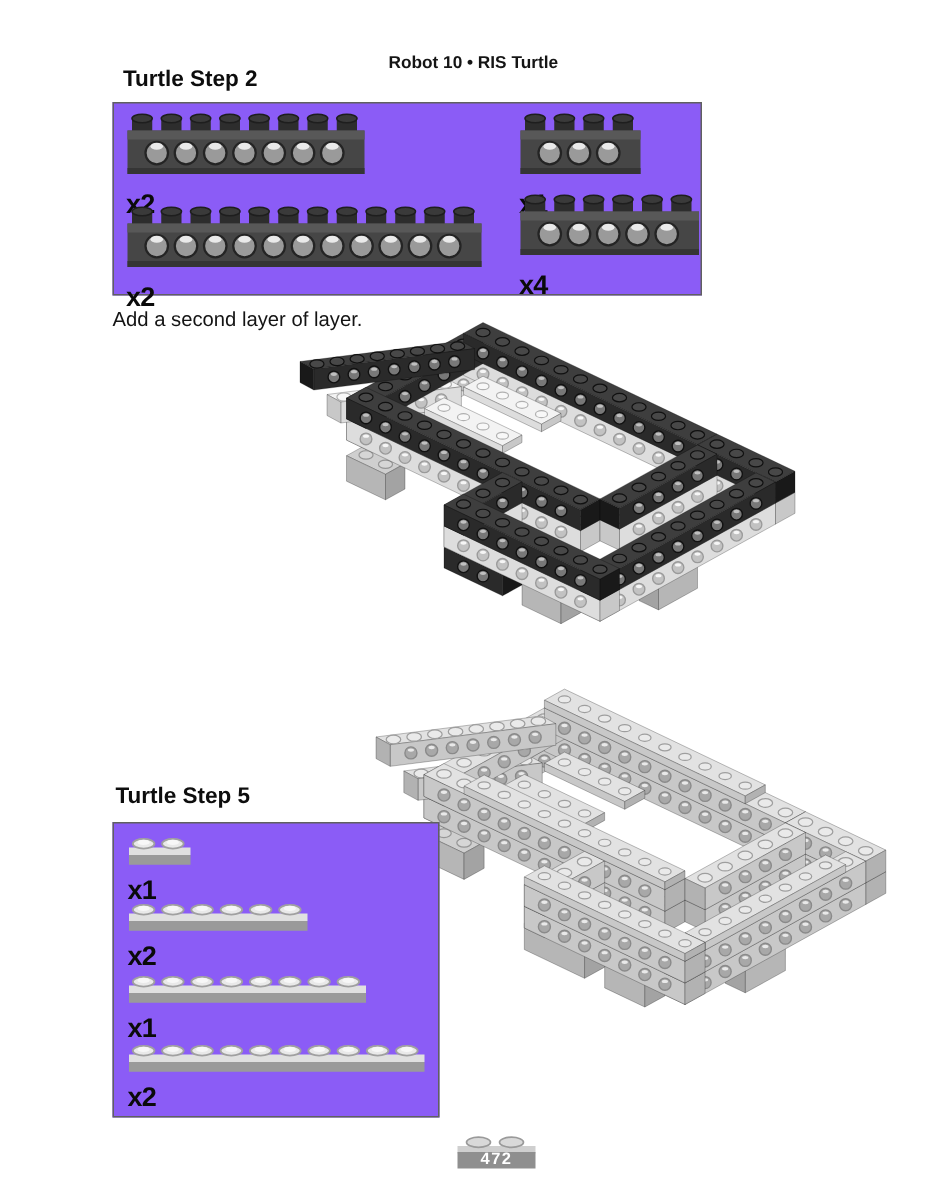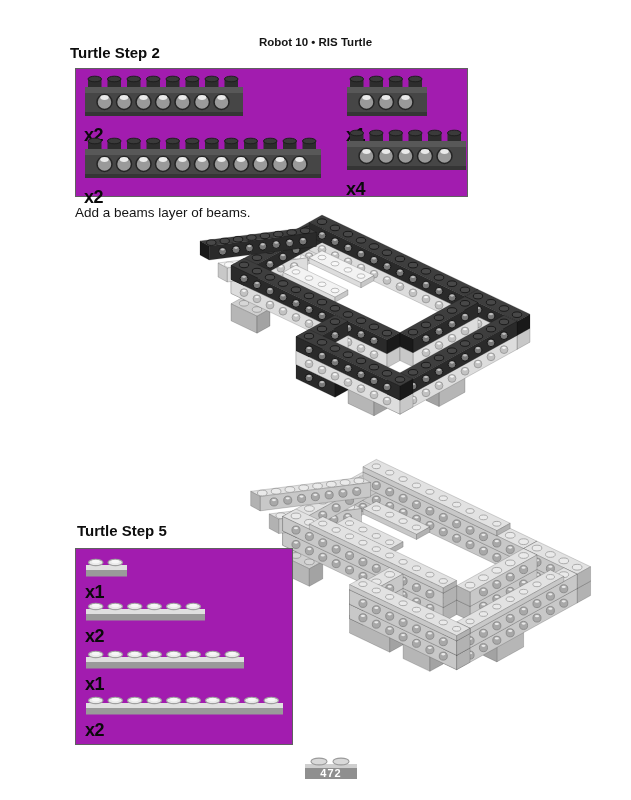--- a/index.html
+++ b/index.html
@@ -1,23 +1,23 @@
 <!DOCTYPE html>
 <html><head>
 <meta charset="utf-8">
 <style>
   html,body{margin:0;padding:0;background:#fff;}
   .page{position:relative;width:631px;height:800px;background:#ffffff;overflow:hidden;
         font-family:"Liberation Sans",sans-serif;color:#111;}
   .header{position:absolute;left:0;top:16px;width:100%;text-align:center;
           font-size:11.5px;font-weight:bold;color:#151515;margin-top:20px;}
   .step-title{position:absolute;font-size:15px;font-weight:bold;color:#0d0d0d;margin:0;}
-  #step2-title{left:70px;top:44px;}
+  #step2-title{left:82px;top:44px;}
   #step3-title{left:77px;top:522px;}
-  .parts-box{position:absolute;border:1.5px solid #606060;background:#a21caf;box-sizing:border-box;}
+  .parts-box{position:absolute;border:1.5px solid #606060;background:#8b5cf6;box-sizing:border-box;}
   #step2-box{left:75px;top:68px;width:393px;height:129px;}
   #step3-box{left:75px;top:548px;width:218px;height:197px;}
   .part-cell{position:absolute;}
   .part-art{display:block;}
   .count{font-size:18px;font-weight:bold;color:#0a0a0a;letter-spacing:-0.5px;line-height:20px;}
   .instruction{position:absolute;left:75px;top:205px;font-size:13.5px;color:#141414;margin:0;}
   .figure{position:absolute;}
   #fig1-wrap{left:178px;top:197px;width:400px;}
   #fig2-wrap{left:228px;top:446px;width:412px;}
   .figure svg{display:block;width:100%;height:auto;}
@@ -175,21 +175,21 @@
             <ellipse cx="59.5" cy="22.5" rx="4.2" ry="2.4" fill="#eeeeee" opacity="0.95"></ellipse>
             <circle cx="79" cy="27" r="7.5" fill="#9a9a9a" stroke="#242424" stroke-width="1.5"></circle>
             <ellipse cx="79" cy="22.5" rx="4.2" ry="2.4" fill="#eeeeee" opacity="0.95"></ellipse>
             <circle cx="98.5" cy="27" r="7.5" fill="#9a9a9a" stroke="#242424" stroke-width="1.5"></circle>
             <ellipse cx="98.5" cy="22.5" rx="4.2" ry="2.4" fill="#eeeeee" opacity="0.95"></ellipse>
           </svg></span>
       <div class="count">x4</div>
     </div>
   </div>
 
-  <p class="instruction">Add a beams layer of beams.</p>
+  <p class="instruction">Add a second layer of layer.</p>
 
   <div class="figure" id="fig1-wrap">
     <svg viewBox="0 0 400 230" xmlns="http://www.w3.org/2000/svg">
         <polygon points="53.0,106.8 79.0,119.2 92.0,112.0 66.0,99.6" fill="#cfcfcf" stroke="rgba(0,0,0,0.28)" stroke-width="0.6"></polygon>
         <polygon points="53.0,106.8 79.0,119.2 79.0,136.2 53.0,123.8" fill="#b6b6b6" stroke="rgba(0,0,0,0.28)" stroke-width="0.6"></polygon>
         <polygon points="79.0,119.2 92.0,112.0 92.0,129.0 79.0,136.2" fill="#a3a3a3" stroke="rgba(0,0,0,0.28)" stroke-width="0.6"></polygon>
         <ellipse cx="66" cy="106.3" rx="4.7" ry="2.8" fill="#d6d6d6" stroke="#969696" stroke-width="0.8"></ellipse>
         <ellipse cx="79" cy="112.5" rx="4.7" ry="2.8" fill="#d6d6d6" stroke="#969696" stroke-width="0.8"></ellipse>
         <polygon points="118.0,167.6 157.0,186.2 170.0,179.0 131.0,160.4" fill="#3e3e3e" stroke="rgba(0,0,0,0.28)" stroke-width="0.6"></polygon>
         <polygon points="118.0,167.6 157.0,186.2 157.0,200.2 118.0,181.6" fill="#2a2a2a" stroke="rgba(0,0,0,0.28)" stroke-width="0.6"></polygon>

